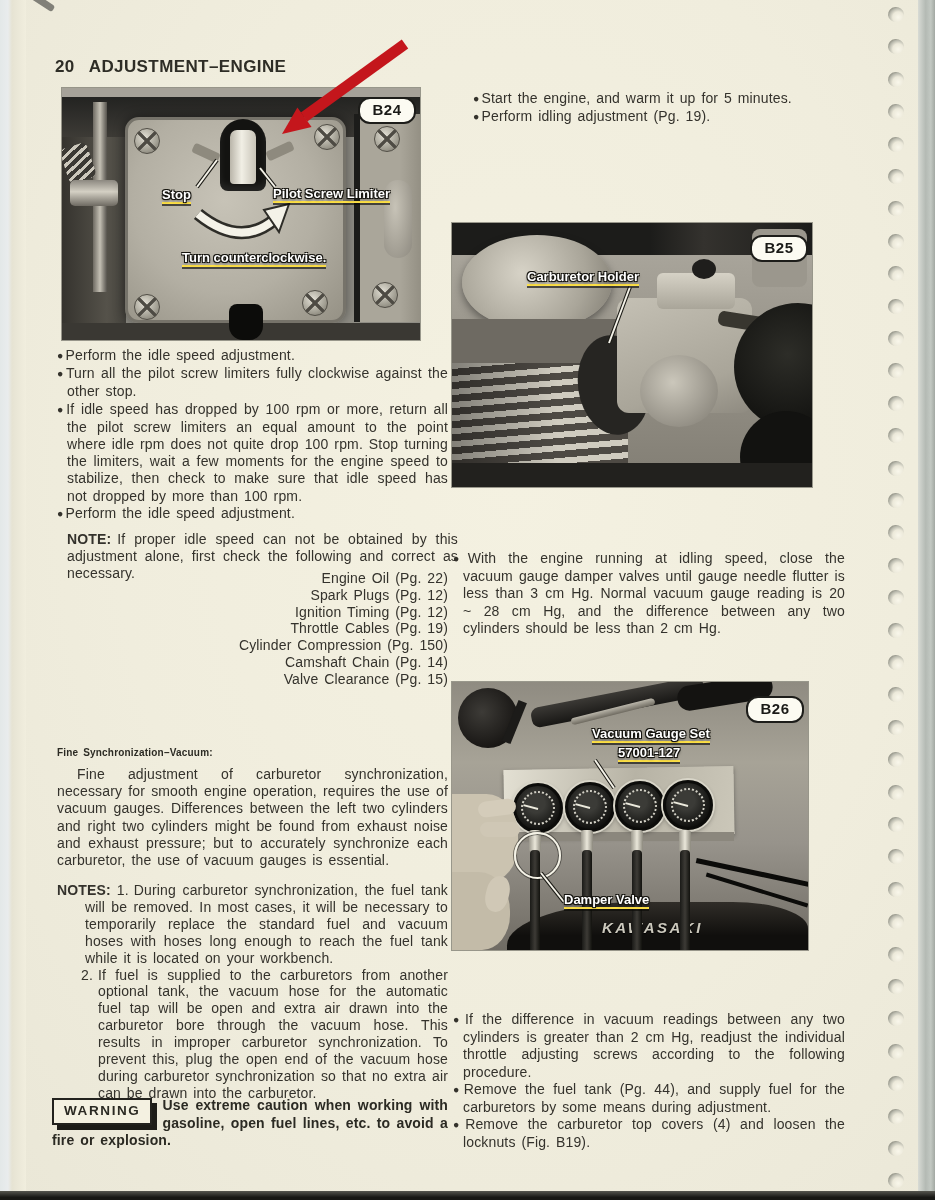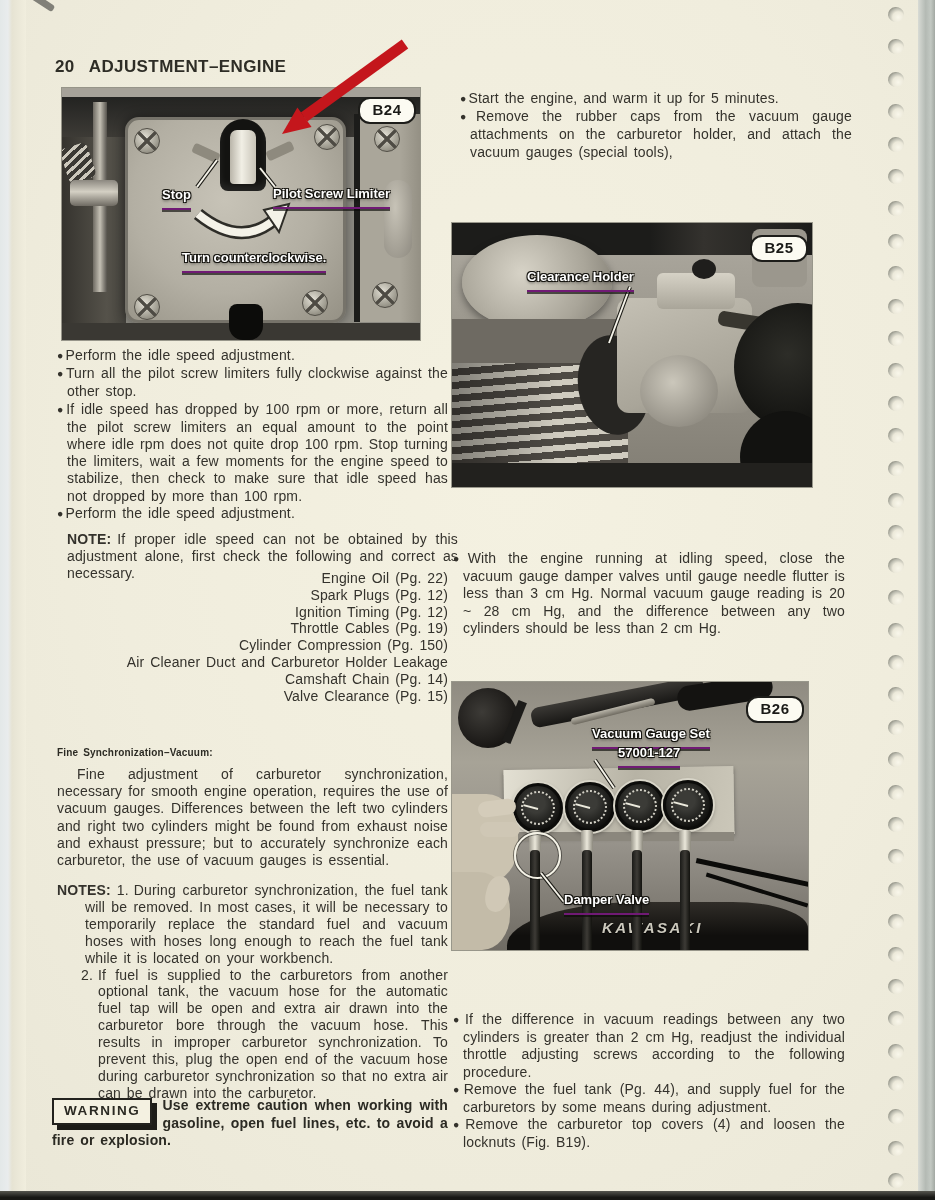--- a/index.html
+++ b/index.html
@@ -41,21 +41,21 @@
         font-weight:bold;font-size:13.5px;letter-spacing:1.6px;padding:2px 10px 3px 10px;
         margin:1px 10px 3px 0;box-shadow:5px 5px 0 #1d1c18;}
   
   .photo{position:absolute;overflow:hidden;box-shadow:0 0 0 1px rgba(45,45,38,.45);}
   .photo *{position:absolute;}
   .figtag{width:54px;height:23px;background:#fcfbf2;border:2px solid #1d1d1a;border-radius:12px;
         color:#1a1a17;font-weight:bold;font-size:15px;text-align:center;line-height:21px;
         letter-spacing:.5px;z-index:12;}
   .plabel{color:#fff;font-weight:bold;font-size:13px;white-space:nowrap;z-index:11;
         text-shadow:-1px -1px 0 #15140f,1px -1px 0 #15140f,-1px 1px 0 #15140f,1px 1px 0 #15140f,0 2px 3px rgba(0,0,0,.55);}
-  .plabel.u{border-bottom:2px solid #701a75;box-shadow:0 2px 0 rgba(10,10,8,.65);padding-bottom:6px;}
+  .plabel.u{border-bottom:2px solid #fde047;box-shadow:0 2px 0 rgba(10,10,8,.65);padding-bottom:0;}
   
   .b24{left:62px;top:88px;width:358px;height:252px;background:#8f8d85;}
   .b24-topstrip{left:0;top:0;width:358px;height:9px;background:#a6a299;}
   .b24-topband{left:0;top:9px;width:358px;height:40px;background:linear-gradient(180deg,#232321,#3d3b36);}
   .b24-leftzone{left:0;top:49px;width:64px;height:203px;background:linear-gradient(90deg,#35332e,#55524a 70%,#45433d);}
   .b24-bracket{left:31px;top:14px;width:14px;height:190px;background:linear-gradient(90deg,#6e6a62,#c4c0b4 50%,#55524c);}
   .b24-spring{left:2px;top:57px;width:28px;height:36px;border-radius:6px;transform:rotate(-18deg);
         background:repeating-linear-gradient(155deg,#ccc8bc 0 3px,#3b3934 3px 7px);}
   .b24-barrel{left:8px;top:92px;width:48px;height:26px;border-radius:5px;
         background:linear-gradient(180deg,#8c8880,#d4d0c4 45%,#6e6a62);}
@@ -207,21 +207,20 @@
   <div class="txt" style="left:67px;top:531px;width:391px;">
     <b class="inl">NOTE:</b><span>If proper idle speed can not be obtained by this adjustment alone, first check the following and correct as necessary.</span>
   </div>
 
   <div class="txt check" style="left:103px;top:570px;width:345px;">
     <div>Engine Oil (Pg. 22)</div>
     <div>Spark Plugs (Pg. 12)</div>
     <div>Ignition Timing (Pg. 12)</div>
     <div>Throttle Cables (Pg. 19)</div>
     <div>Cylinder Compression (Pg. 150)</div>
-    <div>Air Cleaner Duct and Carburetor Holder Leakage</div>
     <div>Camshaft Chain (Pg. 14)</div>
     <div>Valve Clearance (Pg. 15)</div>
   </div>
 
   <div class="txt sechead" style="left:57px;top:744px;width:391px;">Fine Synchronization–Vacuum:</div>
 
   <div class="txt indent1" style="left:57px;top:766px;width:391px;">Fine adjustment of carburetor synchronization, necessary for smooth engine operation, requires the use of vacuum gauges. Differences between the left two cylinders and right two cylinders might be found from exhaust noise and exhaust pressure; but to accurately synchronize each carburetor, the use of vacuum gauges is essential.</div>
 
   <div class="txt" style="left:57px;top:882px;width:391px;line-height:16.9px;">
     <div class="notes1">
@@ -230,23 +229,23 @@
     <div class="notes2">
       <span class="nnum">2.</span><span>If fuel is supplied to the carburetors from another optional tank, the vacuum hose for the automatic fuel tap will be open and extra air drawn into the carburetor bore through the vacuum hose. This results in improper carburetor synchronization. To prevent this, plug the open end of the vacuum hose during carburetor synchronization so that no extra air can be drawn into the carburetor.</span>
     </div>
   </div>
 
   <div class="txt warnpara" style="left:52px;top:1097px;width:396px;">
     <span class="warnbox">WARNING</span>
     <span>Use extreme caution when working with gasoline, open fuel lines, etc. to avoid a fire or explosion.</span>
   </div>
 
-  <div class="txt" style="left:460px;top:90px;width:392px;">
+  <div class="txt" style="left:473px;top:90px;width:392px;">
     <div class="b">Start the engine, and warm it up for 5 minutes.</div>
-    <div class="b">Remove the rubber caps from the vacuum gauge attachments on the carburetor holder, and attach the vacuum gauges (special tools),</div>
+    <div class="b">Perform idling adjustment (Pg. 19).</div>
   </div>
 
   <div class="photo b25">
     <div class="b25-topband"></div>
     <div class="b25-tr"></div>
     <div class="b25-dome"></div>
     <div class="b25-underdome"></div>
     <div class="b25-fins"></div>
     <div class="b25-holder"></div>
     <div class="b25-carb"></div>
@@ -254,21 +253,21 @@
     <div class="b25-knob"></div>
     <div class="b25-bowl"></div>
     <div class="b25-lever"></div>
     <div class="b25-boot"></div>
     <div class="b25-br"></div>
     <div class="b25-bottomband"></div>
     <svg class="ptrsvg" viewBox="0 0 360 264">
       <line x1="178" y1="64" x2="157" y2="120" stroke="#1a1914" stroke-width="4"></line>
       <line x1="178" y1="64" x2="157" y2="120" stroke="#f4f2e8" stroke-width="2"></line>
     </svg>
-    <div class="plabel u" style="left:75px;top:46px;">Clearance Holder</div>
+    <div class="plabel u" style="left:75px;top:46px;">Carburetor Holder</div>
     <div class="figtag" style="left:298px;top:12px;">B25</div>
   </div>
 
   <div class="txt" style="left:453px;top:550px;width:392px;">
     <div class="b">With the engine running at idling speed, close the vacuum gauge damper valves until gauge needle flutter is less than 3 cm Hg. Normal vacuum gauge reading is 20 ~ 28 cm Hg, and the difference between any two cylinders should be less than 2 cm Hg.</div>
   </div>
 
   <div class="photo b26">
     <div class="b26-mirror"></div>
     <div class="b26-stem"></div>

